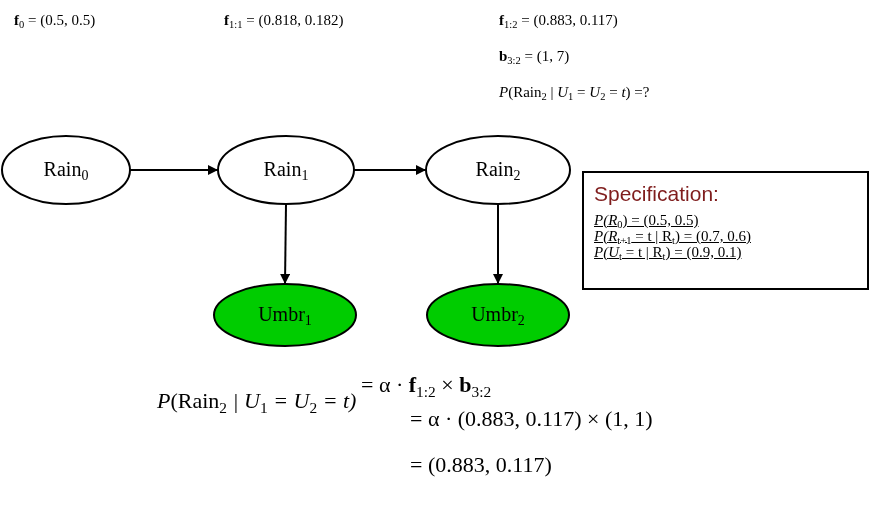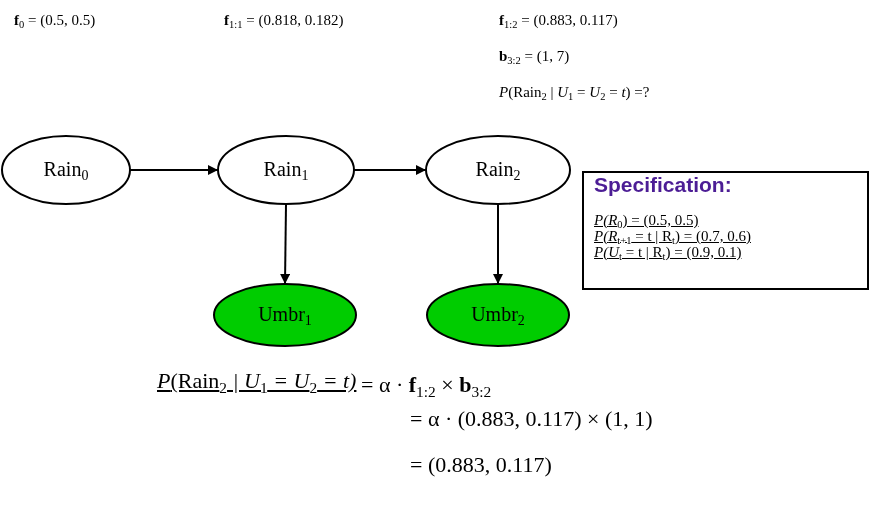--- a/index.html
+++ b/index.html
@@ -6,22 +6,22 @@
   body { width:879px; height:517px; position:relative; overflow:hidden;
          font-family:"DejaVu Serif", "Liberation Serif", serif; color:#000; }
   .math { position:absolute; font-family:"Liberation Serif", "DejaVu Serif", serif; font-size:15px; white-space:nowrap; }
   .math .b { font-weight:bold; }
   .math i { font-style:italic; }
   sub { font-size:70%; vertical-align:-0.3em; line-height:0; }
   svg { position:absolute; left:0; top:0; }
   .node-label { font-family:"Liberation Serif", serif; font-size:20px; }
   .spec-box { position:absolute; left:582px; top:171px; width:287px; height:119px;
               border:2px solid #000; box-sizing:border-box; background:#fff; }
-  .spec-title { position:absolute; left:10px; top:0; font-family:"Liberation Sans", sans-serif;
-                font-weight:bold; font-size:21px; color:#4c1d95; }
+  .spec-title { position:absolute; left:10px; top:9px; font-family:"Liberation Sans", sans-serif;
+                font-weight:normal; font-size:21px; color:#7f1d1d; }
   .spec-line { position:absolute; left:10px; font-family:"Liberation Serif", serif; font-size:15px; line-height:15px; white-space:nowrap;text-decoration:underline; }
   .eq { position:absolute; font-family:"Liberation Serif", serif; font-size:22px; white-space:nowrap; }
 </style>
 </head>
 <body>
 
 <div class="math" style="left:14px;top:12px;text-align:right;">
   <span class="b">f</span><sub>0</sub>
   <span>= (0.5, 0.5)</span>
 </div>
@@ -75,16 +75,16 @@
     </g>
 </svg>
 
 <div class="spec-box">
   <div class="spec-title">Specification:</div>
   <div class="spec-line" style="top:40px;"><i>P(</i><i>R</i><sub>0</sub><span>) = (0.5, 0.5)</span></div>
   <div class="spec-line" style="top:56px;"><i>P(</i><i>R</i><sub>t+1</sub><span> = t | R</span><sub>t</sub><span>) = (0.7, 0.6)</span></div>
   <div class="spec-line" style="top:72px;"><i>P(</i><i>U</i><sub>t</sub><span> = t | R</span><sub>t</sub><span>) = (0.9, 0.1)</span></div>
 </div>
 
-<div class="eq" style="left:157px;top:368px;text-decoration:underline;"><i>P</i><span>(Rain</span><sub>2</sub><i> | U</i><sub>1</sub><i> = U</i><sub>2</sub><i> = t)</i></div>
+<div class="eq" style="left:157px;top:388px;"><i>P</i><span>(Rain</span><sub>2</sub><i> | U</i><sub>1</sub><i> = U</i><sub>2</sub><i> = t)</i></div>
 <div class="eq" style="left:361px;top:372px;"><span>= α · </span><span style="font-weight:bold">f</span><sub>1:2</sub><span> × </span><span style="font-weight:bold">b</span><sub>3:2</sub></div>
 <div class="eq" style="left:410px;top:406px;">= α · (0.883, 0.117) × (1, 1)</div>
 <div class="eq" style="left:410px;top:452px;">= (0.883, 0.117)</div>
 
 </body></html>

